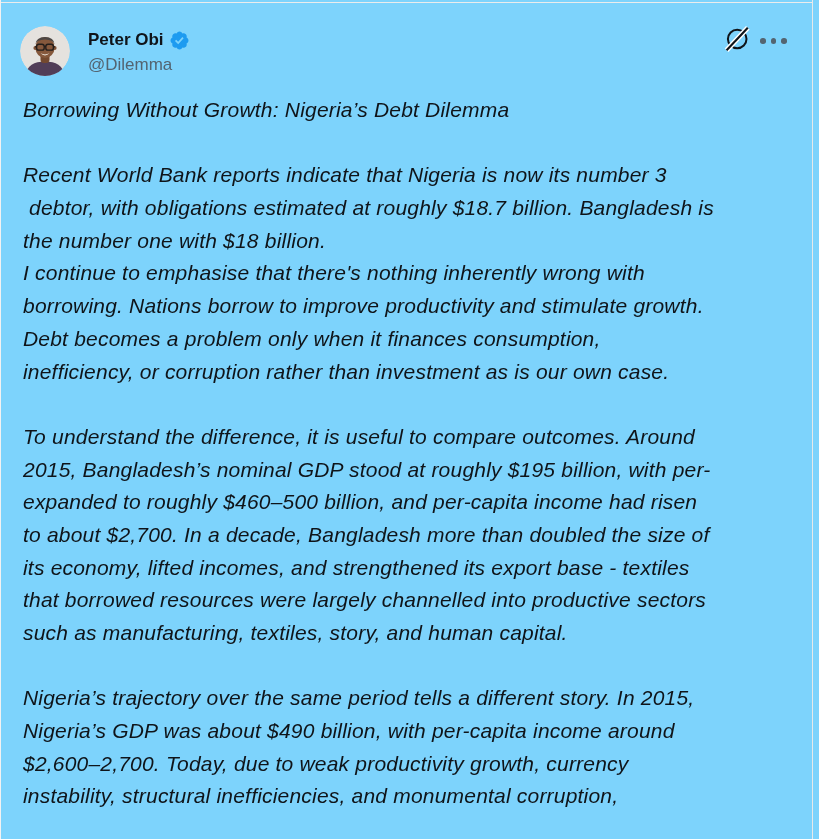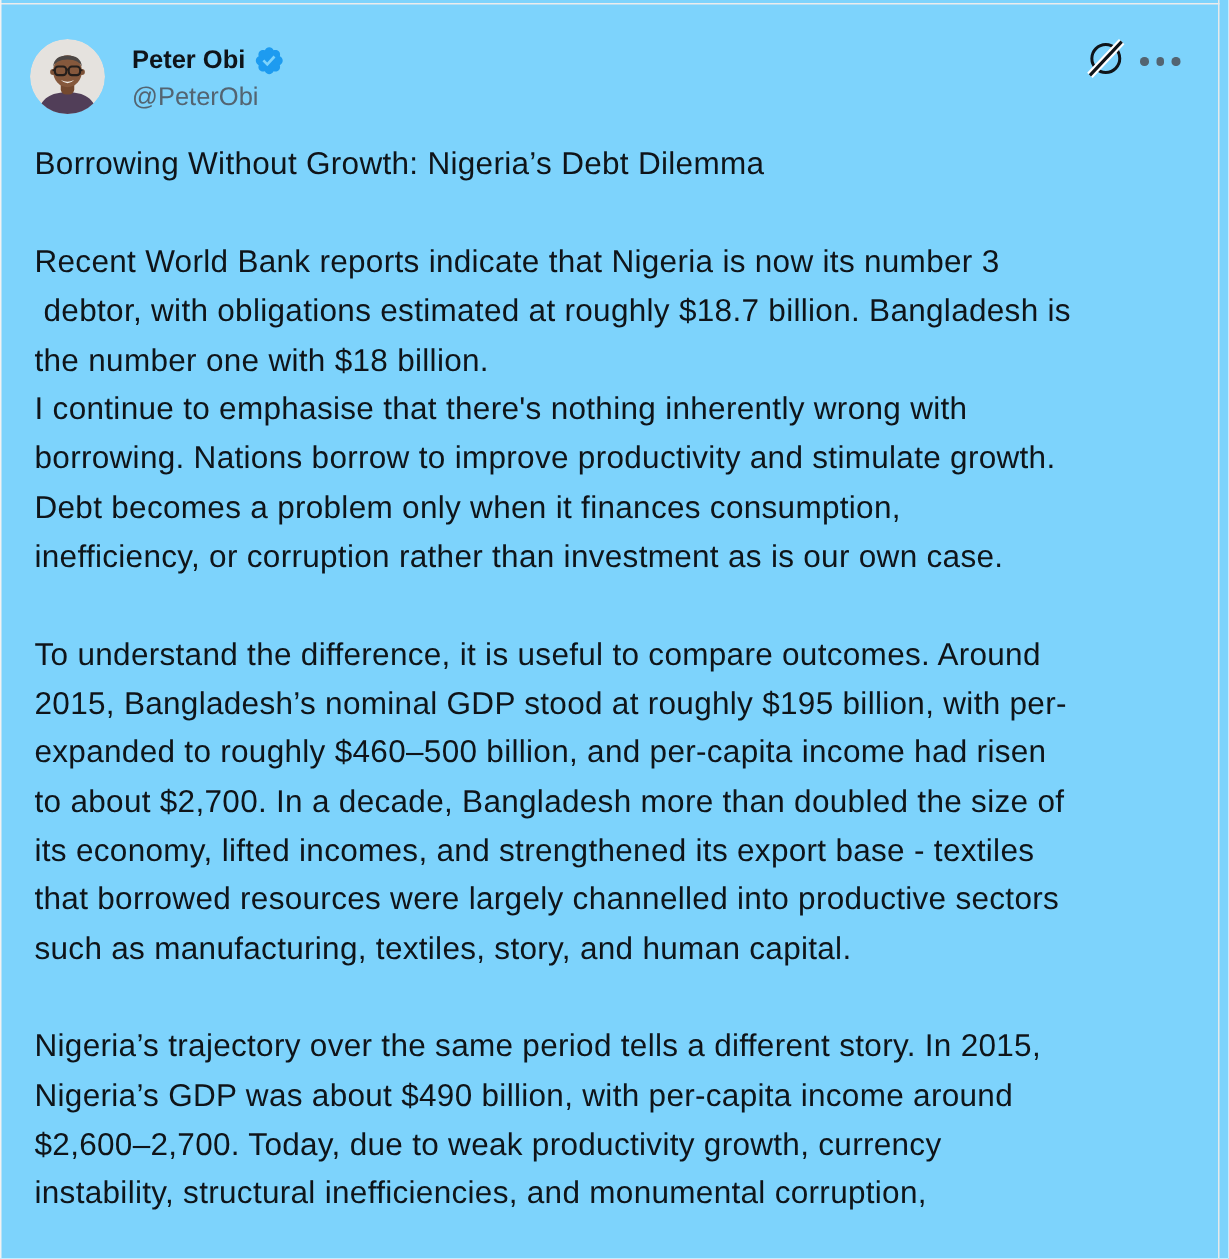--- a/index.html
+++ b/index.html
@@ -38,21 +38,21 @@
     position:absolute;left:760px;top:38px;height:6px;
     display:flex;gap:5px;align-items:center;cursor:pointer;
   }
   .dot{width:5.5px;height:5.5px;border-radius:50%;background:#536471;}
 
   .tweet-text{
     position:absolute;left:23px;top:94px;width:782px;
     font-size:21px;line-height:32.7px;letter-spacing:0.2px;
     color:#0f1419;
   }
-  .tweet-line{height:32.7px;white-space:pre;}
+  .tweet-line{height:32.7px;white-space:pre;font-style:italic;}
 </style>
 </head>
 <body>
 
 <div class="page">
   <div class="border-top"></div>
   <div class="border-left"></div>
   <div class="border-right"></div>
 
   <div class="avatar">
@@ -74,21 +74,21 @@
   </div>
 
   <div class="name-row">
     <span class="display-name">Peter Obi</span>
     <span class="badge">
       <svg width="21" height="21" viewBox="0 0 24 24">
         <path fill="#1d9bf0" fill-rule="evenodd" d="M22.25 12c0-1.43-.88-2.67-2.19-3.34.46-1.39.2-2.9-.81-3.91s-2.52-1.27-3.91-.81c-.66-1.31-1.91-2.19-3.34-2.19s-2.67.88-3.33 2.19c-1.4-.46-2.91-.2-3.92.81s-1.26 2.52-.8 3.91c-1.31.67-2.2 1.91-2.2 3.34s.89 2.67 2.2 3.34c-.46 1.39-.21 2.9.8 3.91s2.52 1.26 3.91.81c.67 1.31 1.91 2.19 3.34 2.19s2.68-.88 3.34-2.19c1.39.45 2.9.2 3.91-.81s1.27-2.52.81-3.91c1.31-.67 2.19-1.91 2.19-3.34zm-11.71 4.2L6.8 12.46l1.41-1.42 2.26 2.26 4.8-5.23 1.47 1.36-6.2 6.77z"></path>
       </svg>
     </span>
   </div>
-  <div class="handle">@PeterObi</div>
+  <div class="handle">@Dilemma</div>
 
   <div class="grok-btn">
     <svg width="30" height="30" viewBox="0 0 30 30">
       <circle cx="15.2" cy="15" r="9.3" fill="none" stroke="#0f1419" stroke-width="2"></circle>
       <line x1="4.6" y1="26.2" x2="25.8" y2="3.8" stroke="#ffffff" stroke-width="5"></line>
       <line x1="4.6" y1="26.2" x2="25.8" y2="3.8" stroke="#0f1419" stroke-width="2.1"></line>
     </svg>
   </div>
 
   <div class="more-btn">

